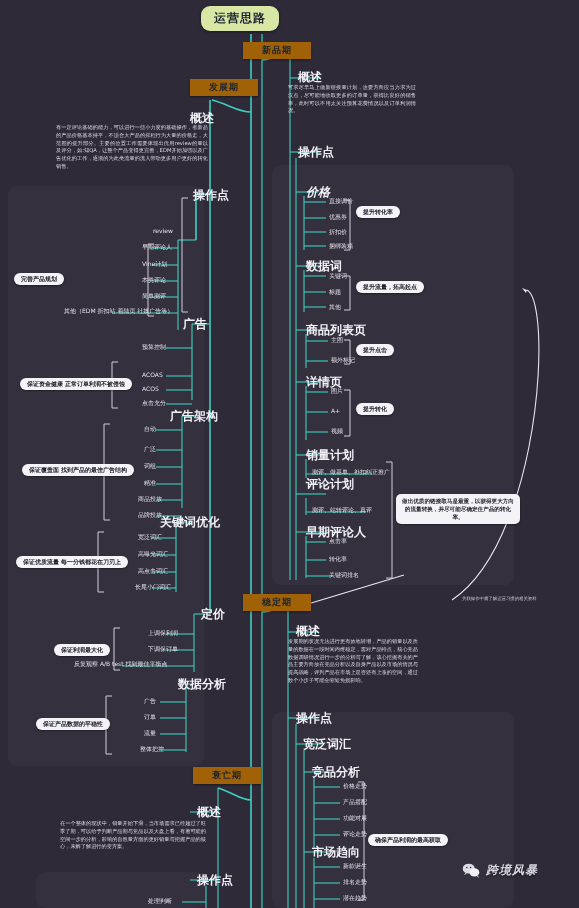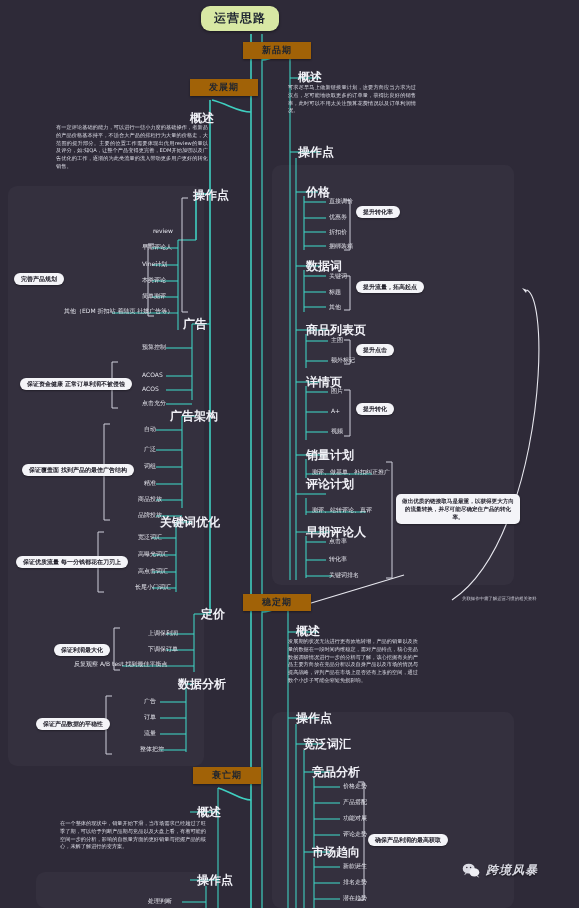--- a/index.html
+++ b/index.html
@@ -212,21 +212,21 @@
 
   <div class="node stage" style="left:243px;top:42px;">
     <span>新品期</span></div>
   <div class="node branch" style="left:291px;top:70px;">
     <span>概述</span></div>
   <div class="node para" style="left:288px;top:84px;width:128px;">
     <span>可求尽早马上做新链接量计划，这要方向应当力求为过汉点，尽可能地收取更多的订单量，获得比良好的销售率，此时可以不用太关注预算花费情况以及订单利润情况。</span></div>
   <div class="node branch" style="left:291px;top:145px;">
     <span>操作点</span></div>
 
-  <div class="node branch" style="left:299px;top:185px;">
+  <div class="node branch" style="left:299px;top:185px;font-style:italic;">
     <span>价格</span></div>
   <div class="node leaf" style="left:327px;top:197px;"><span>直接调价</span></div>
   <div class="node leaf" style="left:327px;top:213px;"><span>优惠券</span></div>
   <div class="node leaf" style="left:327px;top:228px;"><span>折扣价</span></div>
   <div class="node leaf" style="left:327px;top:242px;"><span>捆绑装箱</span></div>
   <div class="node pill" style="left:356px;top:206px;"><span>提升转化率</span></div>
 
   <div class="node branch" style="left:299px;top:259px;">
     <span>数据词</span></div>
   <div class="node leaf" style="left:327px;top:272px;"><span>关键词</span></div>

